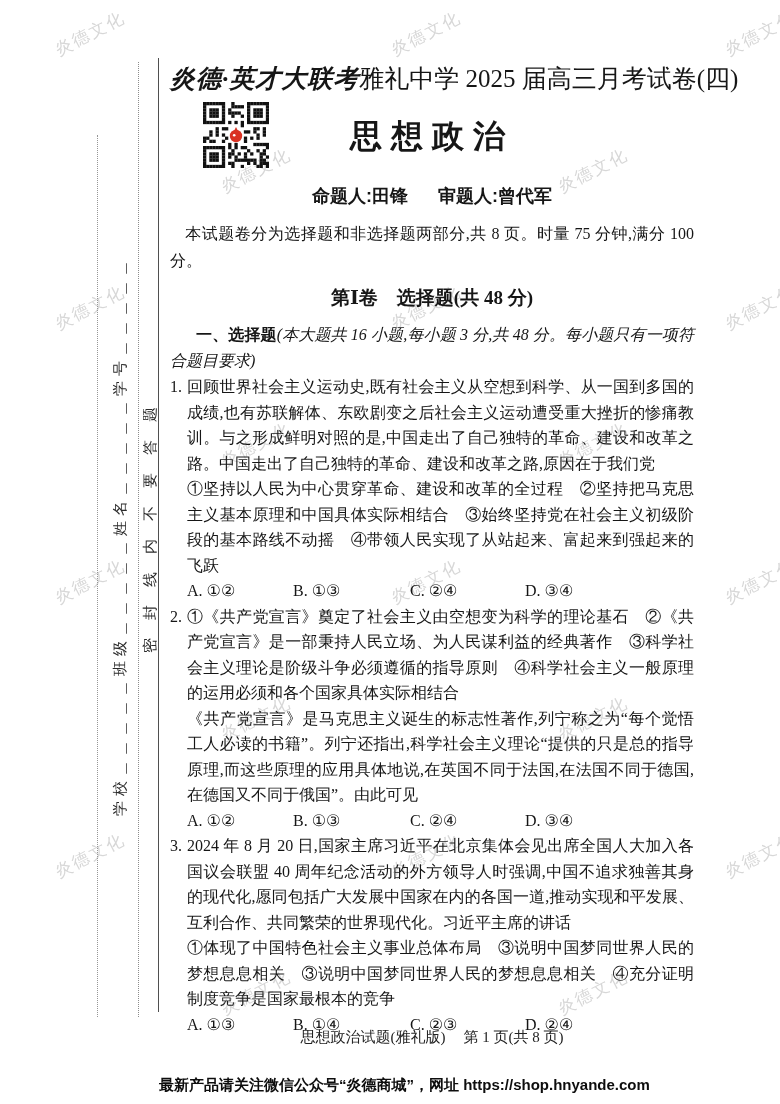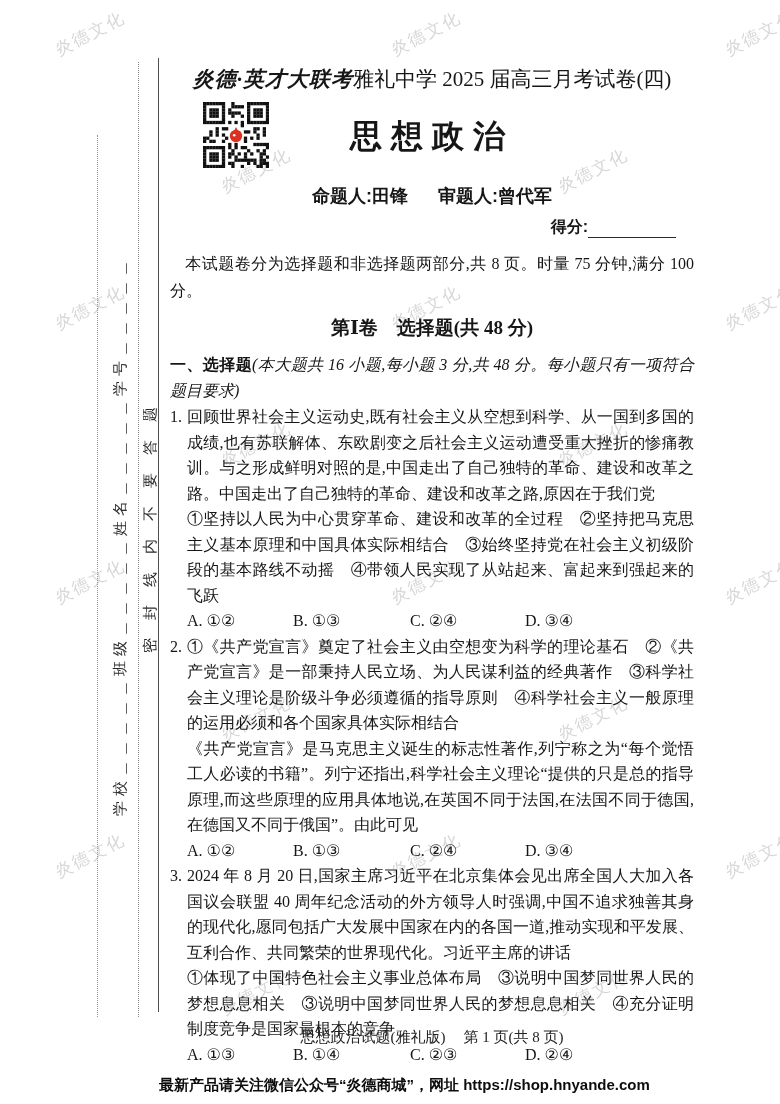--- a/index.html
+++ b/index.html
@@ -25,35 +25,35 @@
     transform:rotate(-90deg);text-align:center;
     font-size:15px;letter-spacing:5px;color:#2a2a2a;white-space:nowrap;
   }
   .v-seal{
     position:absolute;left:1px;top:511px;width:300px;height:20px;
     transform:rotate(-90deg);text-align:center;
     font-size:15px;letter-spacing:18px;color:#2a2a2a;white-space:nowrap;
   }
   
   .content{position:absolute;left:170px;top:58px;width:524px;z-index:2;}
-  .exam-title{margin:6px 0 0;text-align:center;font-size:21px;line-height:30px;white-space:nowrap;font-weight:400;}
+  .exam-title{margin:6px 0 0;text-align:center;font-size:25px;line-height:30px;white-space:nowrap;font-weight:400;}
   .brand{font-weight:700;font-style:italic;letter-spacing:1px;}
   .qr{position:absolute;left:33px;top:44px;width:66px;height:66px;}
   .subject{margin-top:22px;text-align:center;font-size:32px;line-height:40px;font-weight:700;letter-spacing:9px;
     font-family:"Liberation Sans","DejaVu Sans",sans-serif;}
   .setters{margin-top:28px;text-align:center;font-size:18px;line-height:24px;font-weight:700;
     font-family:"Liberation Sans","DejaVu Sans",sans-serif;}
   .setters .reviewer{margin-left:30px;margin-top:15px;}
   .score-line{margin-top:8px;text-align:right;font-size:16px;line-height:22px;padding-right:18px;
     font-family:"Liberation Sans","DejaVu Sans",sans-serif;font-weight:700;}
   .score-blank{display:inline-block;width:88px;height:15px;border-bottom:1px solid #2a2a2a;vertical-align:bottom;}
   .instructions{margin:12px 0 0;font-size:16px;line-height:27px;text-indent:0.95em;text-align:justify;}
   .section-heading{margin-top:10px;text-align:center;font-size:19px;line-height:28px;font-weight:700;}
   .part{margin:10px 0 0;font-size:16px;line-height:26px;text-align:justify;}
-  .part-lead{font-weight:700;}
+  .part-lead{font-weight:700;margin-left:26px;}
   .part-note{font-style:italic;}
   .question{position:relative;margin:0;padding-left:17px;font-size:16px;line-height:25.5px;text-align:justify;}
   .qnum{position:absolute;left:0;top:0;}
   .question p{margin:0;}
   .options{display:grid;grid-template-columns:106px 117px 115px auto;}
   
   .footer{position:absolute;left:170px;top:1028px;width:524px;z-index:2;text-align:center;font-size:15px;color:#222;}
   .footer .page-label{margin-left:18px;}
   .promo{position:absolute;left:159px;top:1076px;z-index:2;font-size:15px;font-weight:700;color:#0d0d0d;
     font-family:"Liberation Sans","DejaVu Sans",sans-serif;}
@@ -295,23 +295,20 @@
           <path d="M33 25 L36 31 L30 31 Z" fill="#d93223"></path>
           <circle cx="31.2" cy="33.2" r="1.3" fill="#ffffff"></circle>
         </svg></div>
 
     <div class="subject">思想政治</div>
 
     <div class="setters">
       <span>命题人:田锋</span><span class="reviewer">审题人:曾代军</span>
     </div>
 
-    <div class="score-line">
-      <span>得分:</span><span class="score-blank"></span>
-    </div>
 
     <p class="instructions">本试题卷分为选择题和非选择题两部分,共 8 页。时量 75 分钟,满分 100 分。</p>
 
     <div class="section-heading">第Ⅰ卷　选择题(共 48 分)</div>
 
     <p class="part"><span class="part-lead">一、选择题</span><span class="part-note">(本大题共 16 小题,每小题 3 分,共 48 分。每小题只有一项符合题目要求)</span></p>
 
     <div class="question">
       <span class="qnum">1.</span>
       <p>回顾世界社会主义运动史,既有社会主义从空想到科学、从一国到多国的成绩,也有苏联解体、东欧剧变之后社会主义运动遭受重大挫折的惨痛教训。与之形成鲜明对照的是,中国走出了自己独特的革命、建设和改革之路。中国走出了自己独特的革命、建设和改革之路,原因在于我们党</p>

